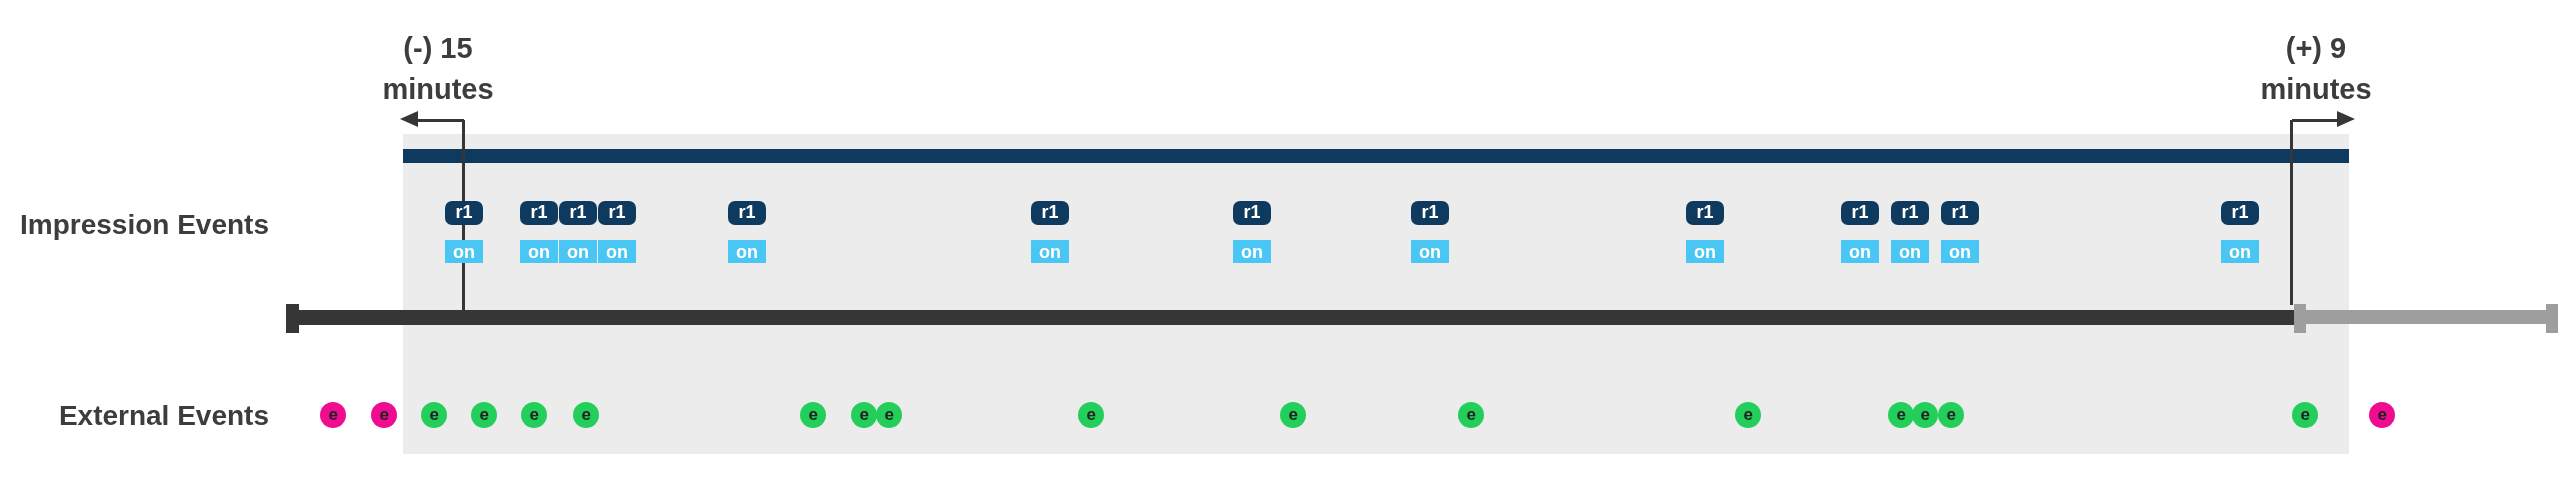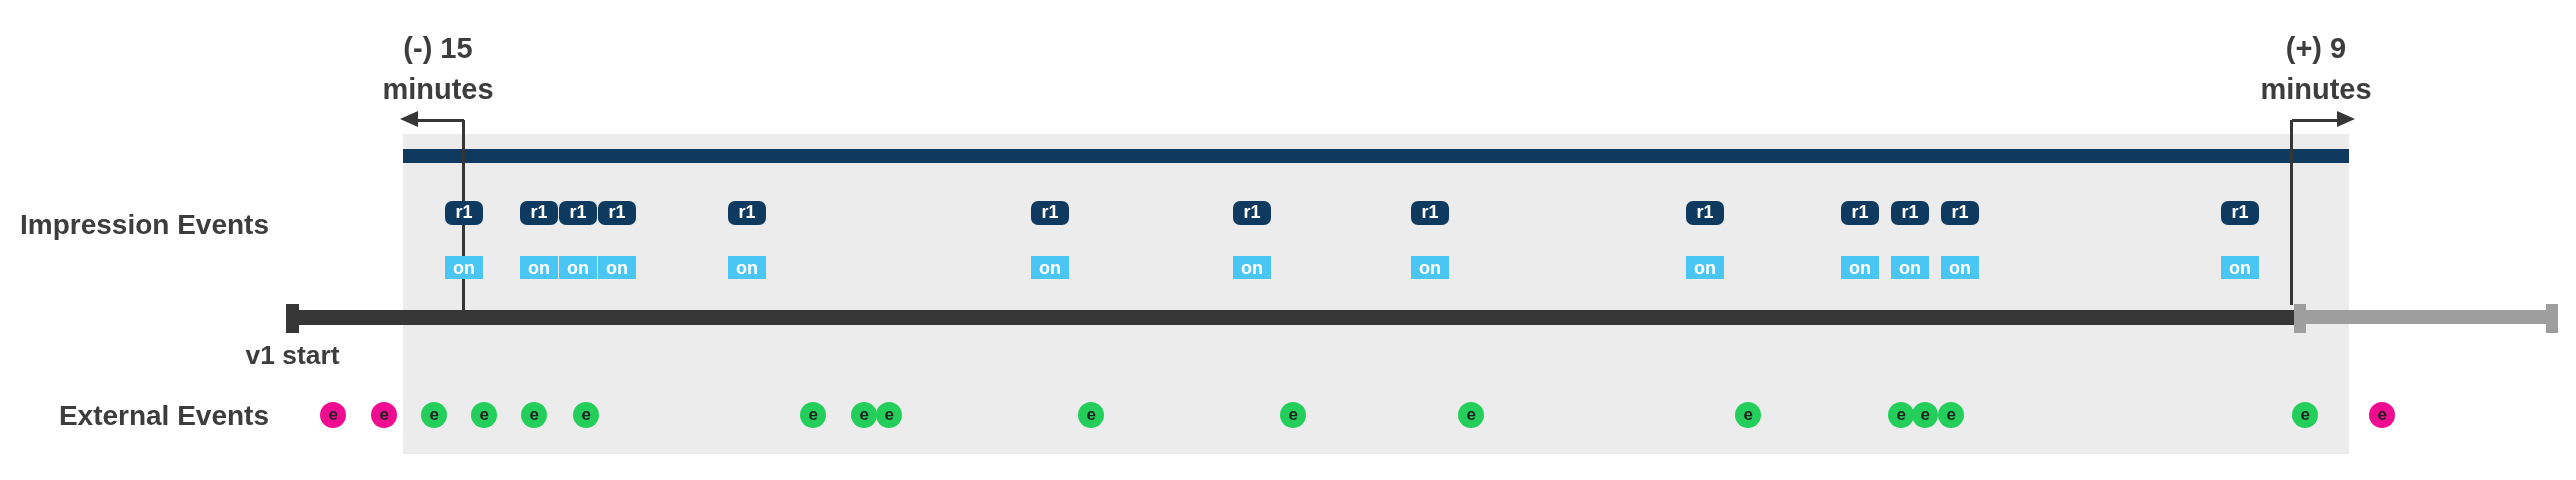--- a/index.html
+++ b/index.html
@@ -38,21 +38,21 @@
   .window-label{position:absolute;width:226px;text-align:center;font-size:29px;line-height:41px;}
   #window-minus{left:325px;top:28px;}
   #window-plus{left:2203px;top:28px;}
   
   .start-label{position:absolute;width:207px;text-align:center;font-size:26.4px;}
   #label-v1{left:189px;top:340px;}
   #label-v2{left:2195px;top:340px;}
   
   .imp-col{position:absolute;top:201px;width:38px;}
   .r1-box{width:38px;height:23.6px;background:var(--navy,#0f3a5f);color:#fff;font-size:18px;line-height:23.6px;text-align:center;border-radius:7px;}
-  .on-box{margin-top:31px;width:38px;height:23.6px;background:var(--light-blue,#4ac6f5);color:#fff;font-size:18px;line-height:24.5px;text-align:center;}
+  .on-box{margin-top:15px;width:38px;height:23.6px;background:var(--light-blue,#4ac6f5);color:#fff;font-size:18px;line-height:24.5px;text-align:center;}
   
   .dot{position:absolute;top:402px;width:26.4px;height:26.4px;border-radius:50%;color:#222;font-size:17px;line-height:26.4px;text-align:center;}
   .dot.green{background:var(--green,#23cf5a);}
   .dot.magenta{background:var(--magenta,#f00c90);}
 </style>
 </head>
 <body>
 
 <div class="canvas">
 
@@ -133,21 +133,20 @@
         <div class="on-box">on</div>
       </div>
     </div>
 
   <div class="timeline-dark"></div>
   <div class="tick-dark"></div>
   <div class="timeline-gray"></div>
   <div class="tick-gray" id="tick-gray-start"></div>
   <div class="tick-gray" id="tick-gray-end"></div>
 
-  <div class="start-label" id="label-v1">v1 start</div>
 
   <div>
       <div class="dot magenta" style="left: 320px;">e</div>
       <div class="dot magenta" style="left: 371px;">e</div>
       <div class="dot green" style="left: 421px;">e</div>
       <div class="dot green" style="left: 471px;">e</div>
       <div class="dot green" style="left: 521px;">e</div>
       <div class="dot green" style="left: 573px;">e</div>
       <div class="dot green" style="left: 800px;">e</div>
       <div class="dot green" style="left: 851px;">e</div>

